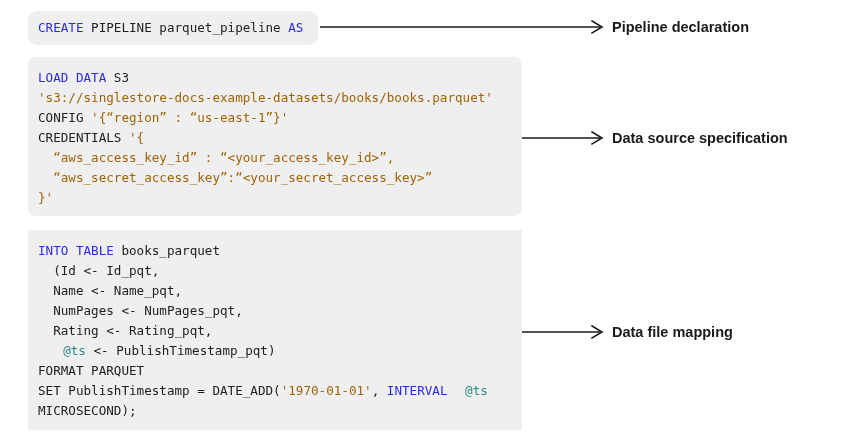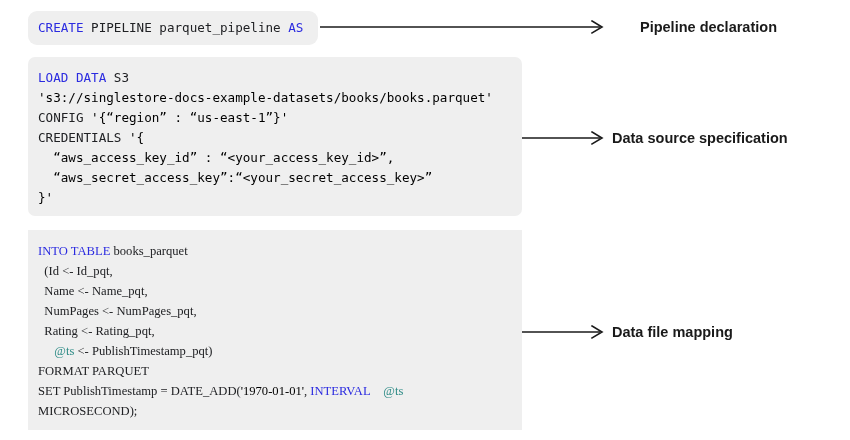--- a/index.html
+++ b/index.html
@@ -28,21 +28,21 @@
   }
   .code-block .code-inner {
     font-family: "DejaVu Sans Mono", "Liberation Mono", monospace;
     font-size: 12.6px;
     line-height: 20px;
     color: #202124;
     white-space: pre;
     letter-spacing: 0px;
   }
   .kw  { color: #2b2be0; }
-  .str { color: #000000; }
+  .str { color: #a16207; }
   .var { color: #2f8c87; margin-left: 10px; }
   .plain { color: #202124; }
 
   
   #block-declaration {
     left: 28px;
     top: 11px;
     width: 290px;
     height: 34px;
     border-radius: 9px;
@@ -65,21 +65,20 @@
 
   
   #block-mapping {
     left: 28px;
     top: 230px;
     width: 494px;
     height: 200px;
   }
   #block-mapping .code-inner {
     padding: 11px 12px 0 10px;
-    font-family: Liberation Serif, serif;
   }
 
   
   .arrow {
     position: absolute;
     height: 16px;
   }
   .arrow svg { display: block; }
 
   #arrow-declaration { left: 320px; top: 19px;  width: 286px; }
@@ -88,21 +87,21 @@
 
   
   .label {
     position: absolute;
     font-family: "Liberation Sans", sans-serif;
     font-size: 14.5px;
     font-weight: bold;
     color: #1a1a1a;
     white-space: nowrap;
   }
-  #label-declaration { left: 612px; top: 19px; margin-left: 28px; }
+  #label-declaration { left: 612px; top: 19px; }
   #label-source      { left: 612px; top: 130px; }
   #label-mapping     { left: 612px; top: 324px; }
 </style>
 </head>
 <body>
 
 <div class="diagram">
 
   <div class="code-block" id="block-declaration">
     <div class="code-inner"><div><span class="kw">CREATE</span><span class="plain"> PIPELINE parquet_pipeline </span><span class="kw">AS</span></div></div>

